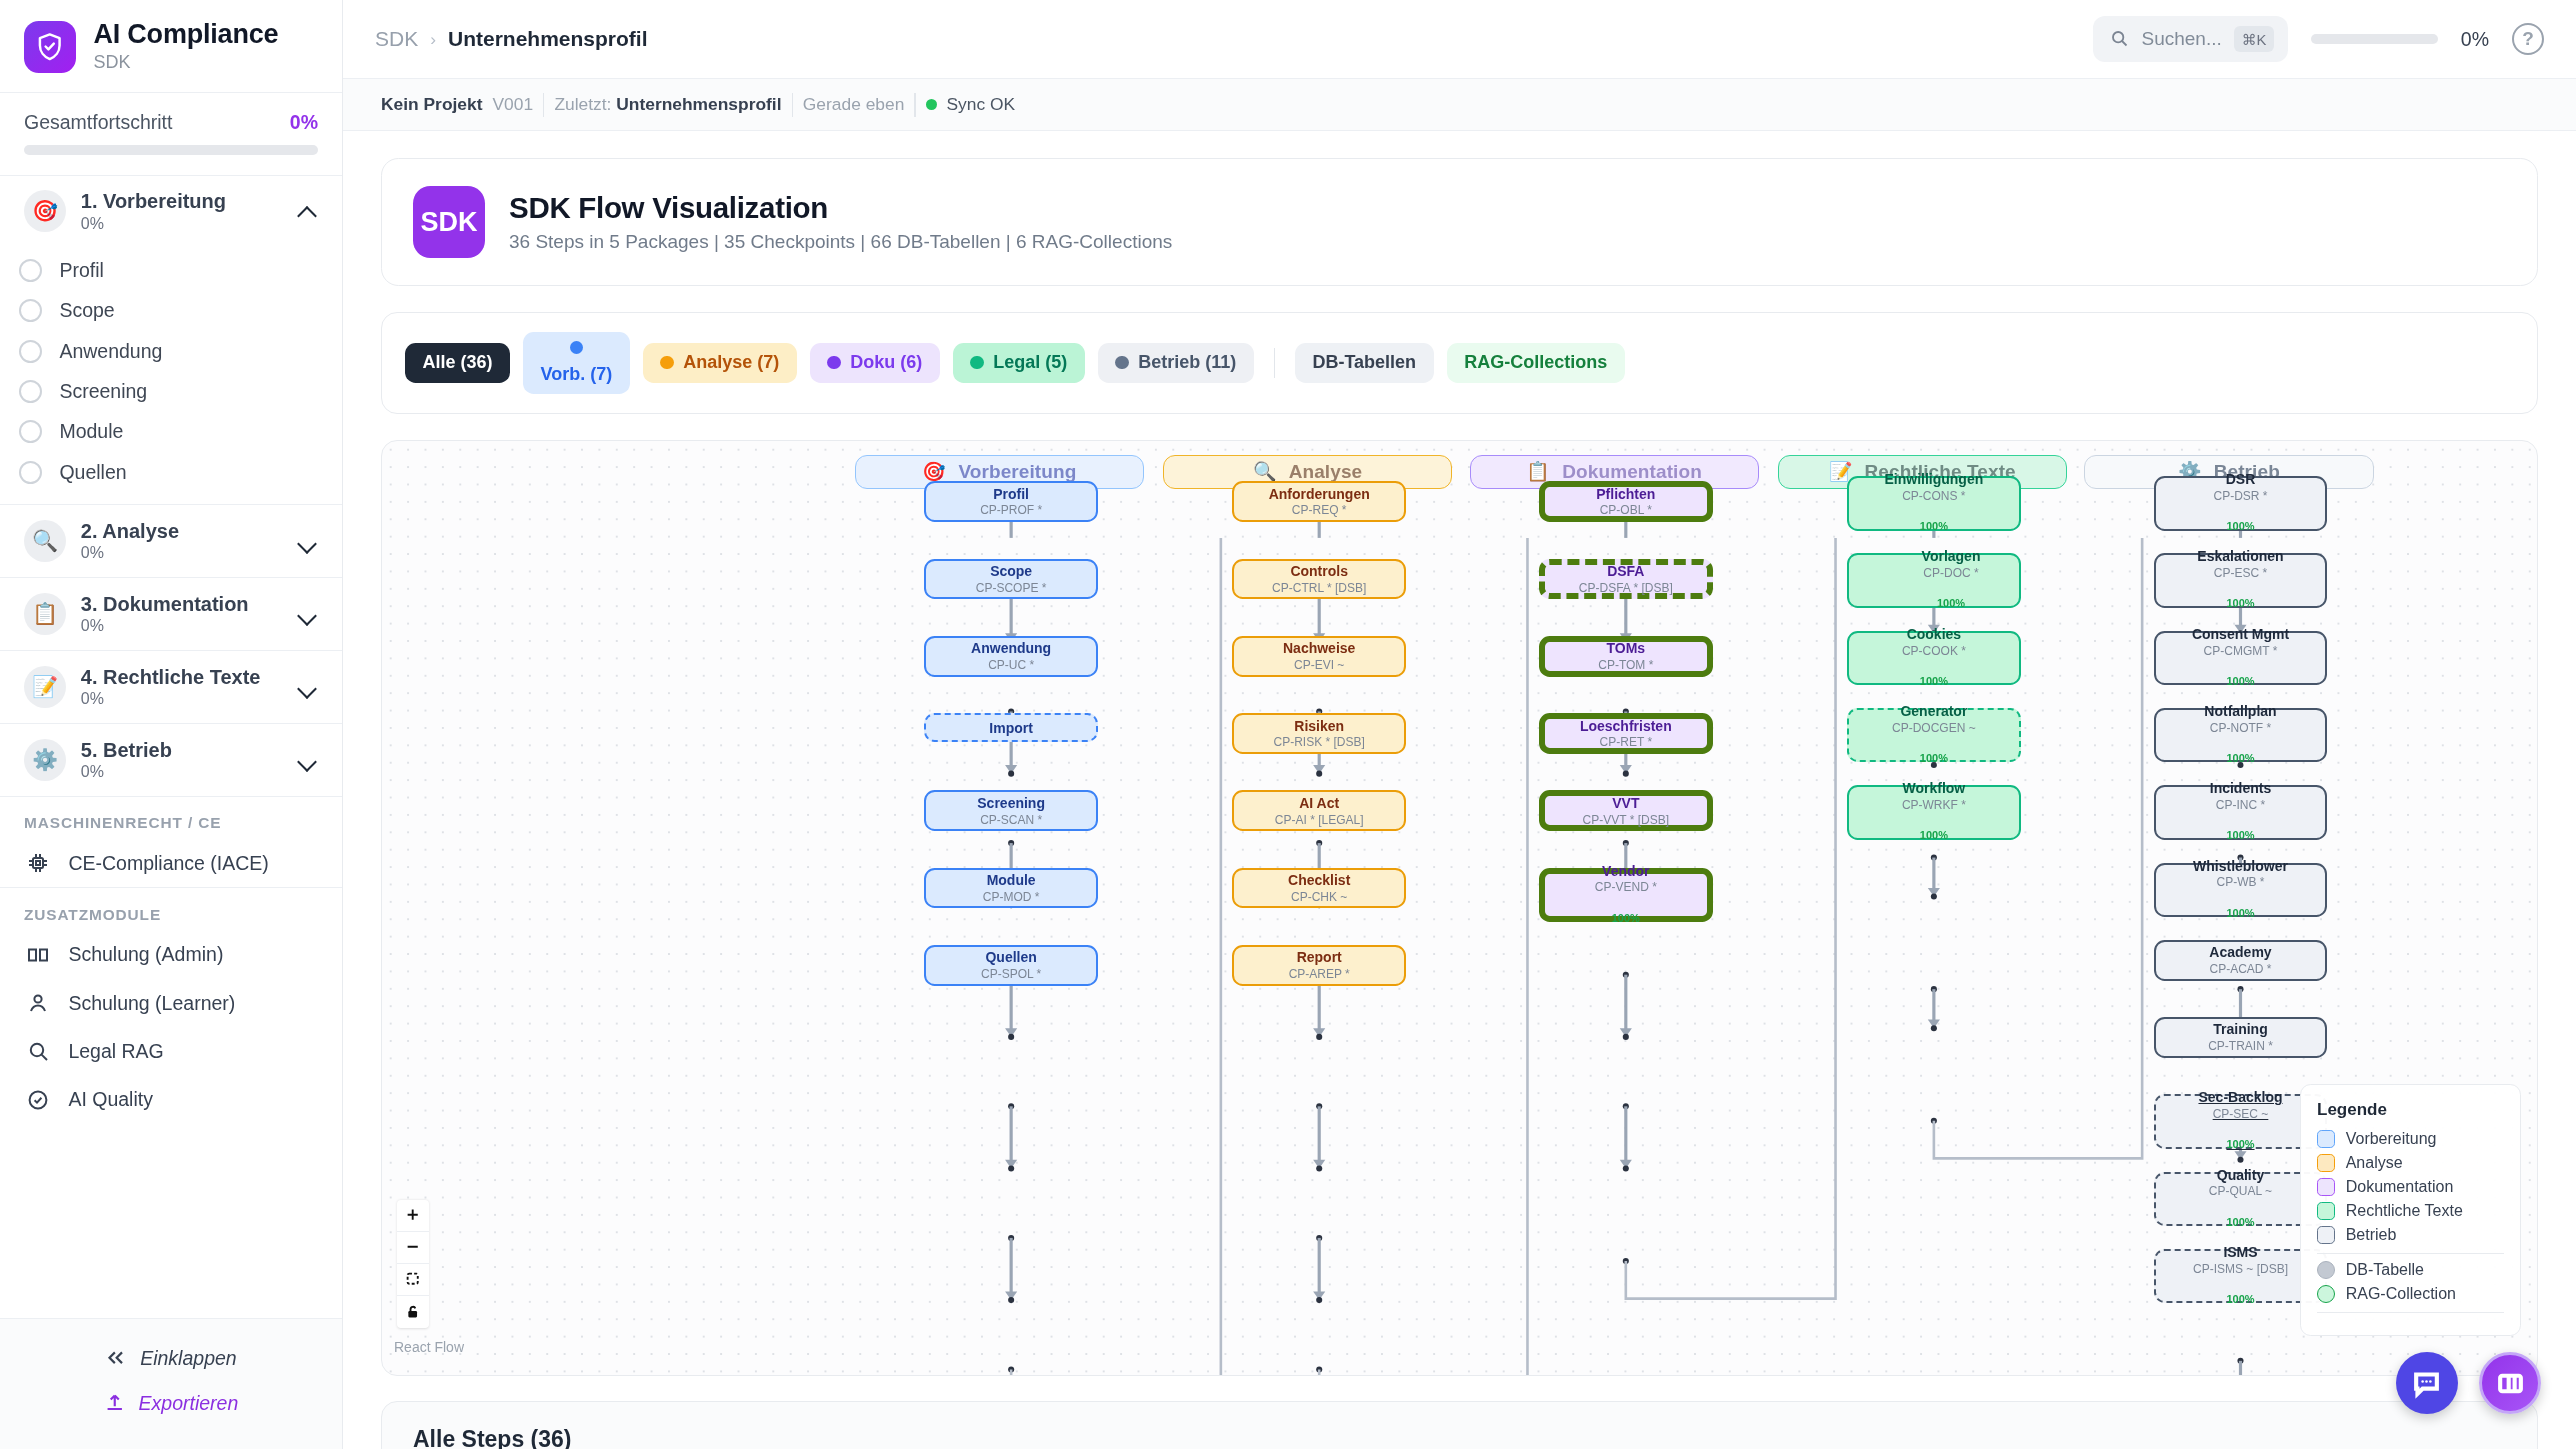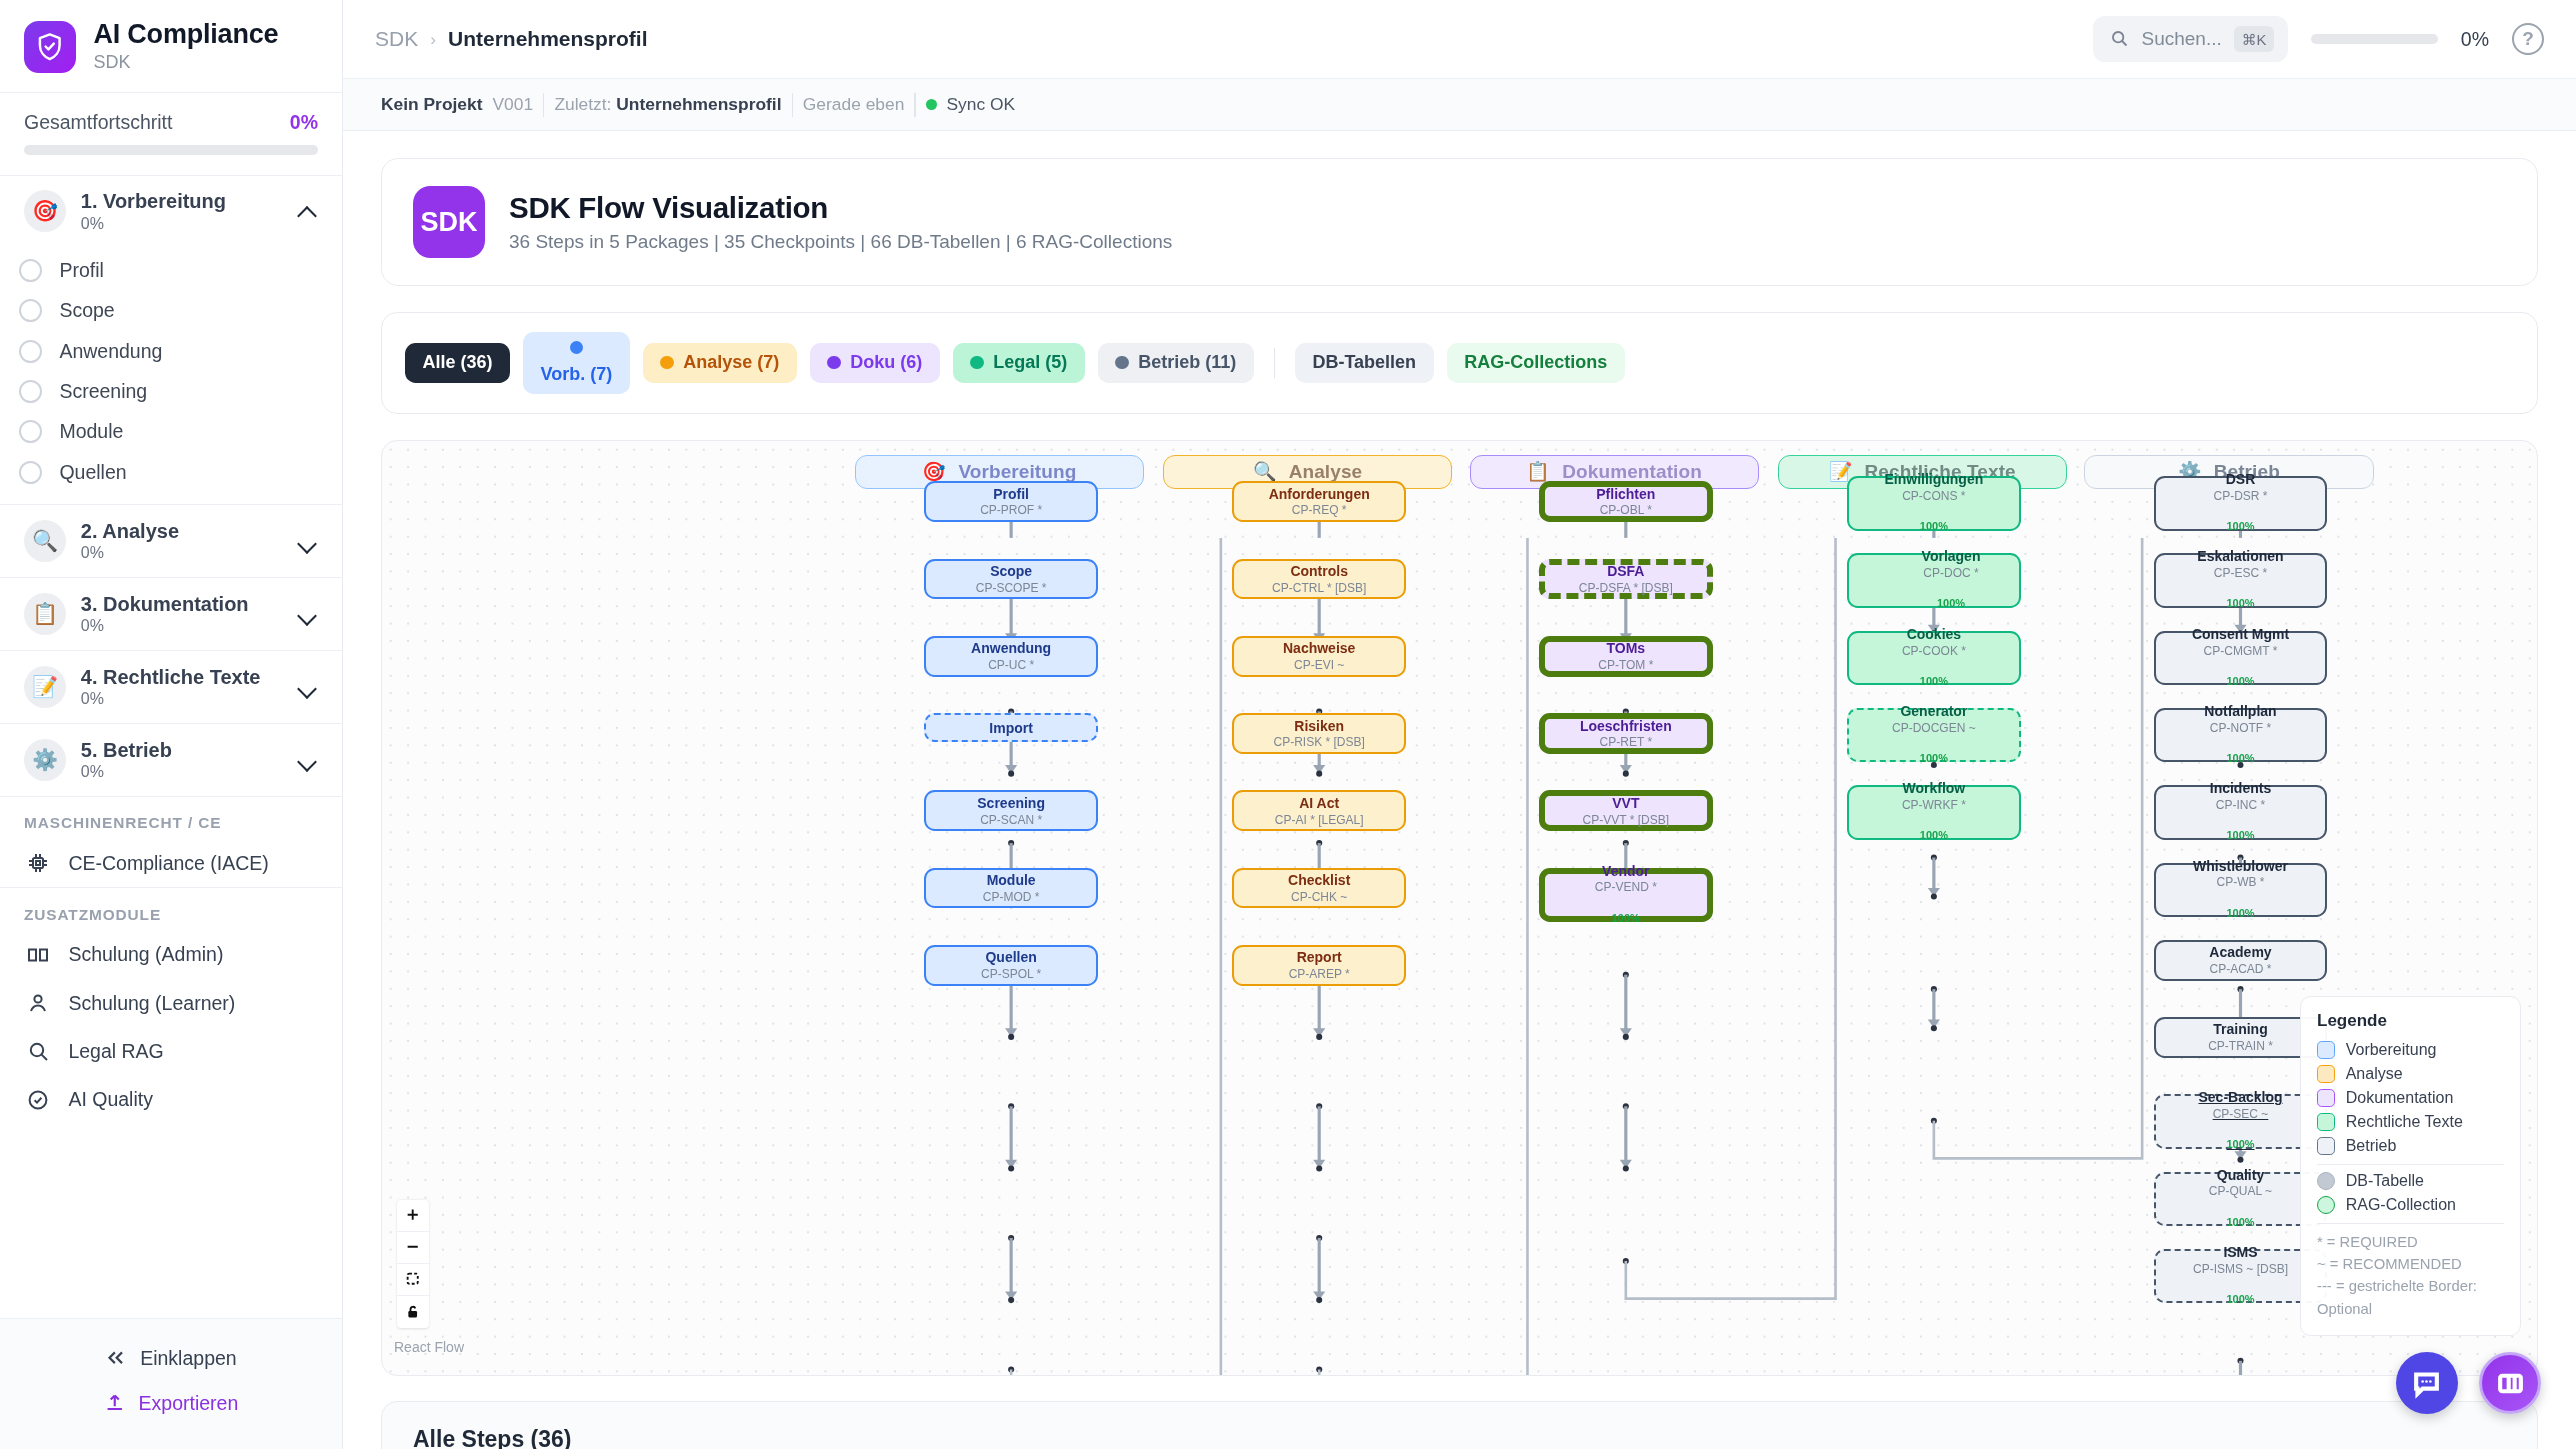--- a/index.html
+++ b/index.html
@@ -53,21 +53,21 @@
 
   .sb-sec-label { font-size:15.4px; letter-spacing:0.9px; color:#98a1ad; font-weight:600; padding:17.4px 24px 6.7px 24px; }
   .sb-link { display:flex; align-items:center; gap:17.4px; padding:10.7px 24px; cursor:pointer; }
   .sb-link .ic { width:27px;height:27px; flex:0 0 27px; display:flex;align-items:center;justify-content:center;}
   .sb-link .ic svg{ width:24px;height:24px; stroke:#374151; fill:none; stroke-width:2; }
   .sb-link .nm { font-size:19.5px; color:#374151; }
   .sb-divider{ border-bottom:0.7px solid #eceff3; }
 
   .sb-foot { margin-top:auto; border-top:0.7px solid #eceff3; background:#fafbfc; padding:17.4px 0 23px 0;}
   .sb-foot .btn { display:flex; align-items:center; justify-content:center; gap:13.4px; padding:10.7px; cursor:pointer;}
-  .sb-foot .btn .nm { font-size:19.5px; color:#374151;}
+  .sb-foot .btn .nm { font-size:19.5px; color:#374151;font-style:italic;}
   .sb-foot .btn.export .nm { color:#8b2fe0; }
   .sb-foot .btn svg { width:21.5px;height:21.5px;stroke:#374151;fill:none;stroke-width:2.4;}
   .sb-foot .btn.export svg { stroke:#8b2fe0; }
 
   
   .main { flex:1; display:flex; flex-direction:column; background:#ffffff; min-width:0; }
 
   .topbar { height:79px; display:flex; align-items:center; padding:0 32px; border-bottom:0.7px solid #eceff3;}
   .crumbs { display:flex; align-items:center; gap:12px; font-size:21px;}
   .crumbs .c1 { color:#97a0ac; }
@@ -835,25 +835,20 @@
               <div class="lg-row">
                 <span class="lg-ci" style="background:#c3c9d2;border:1.3px solid #aab2bd"></span>
                 <span>DB-Tabelle</span>
               </div>
               <div class="lg-row">
                 <span class="lg-ci" style="background:#ccf6dd;border:1.3px solid #16a34a"></span>
                 <span>RAG-Collection</span>
               </div>
             </div>
           <div class="lg-hr"></div>
-          <div class="lg-note" id="legend-notes">
-              <div>* = REQUIRED</div>
-              <div>~ = RECOMMENDED</div>
-              <div>--- = gestrichelte Border: Optional</div>
-            </div>
         </div>
       </div>
 
       <div class="bottomcard">
         <h3>Alle Steps (36)</h3>
       </div>
     </div>
 
     <div class="fabs">
       <div class="fab chat">

